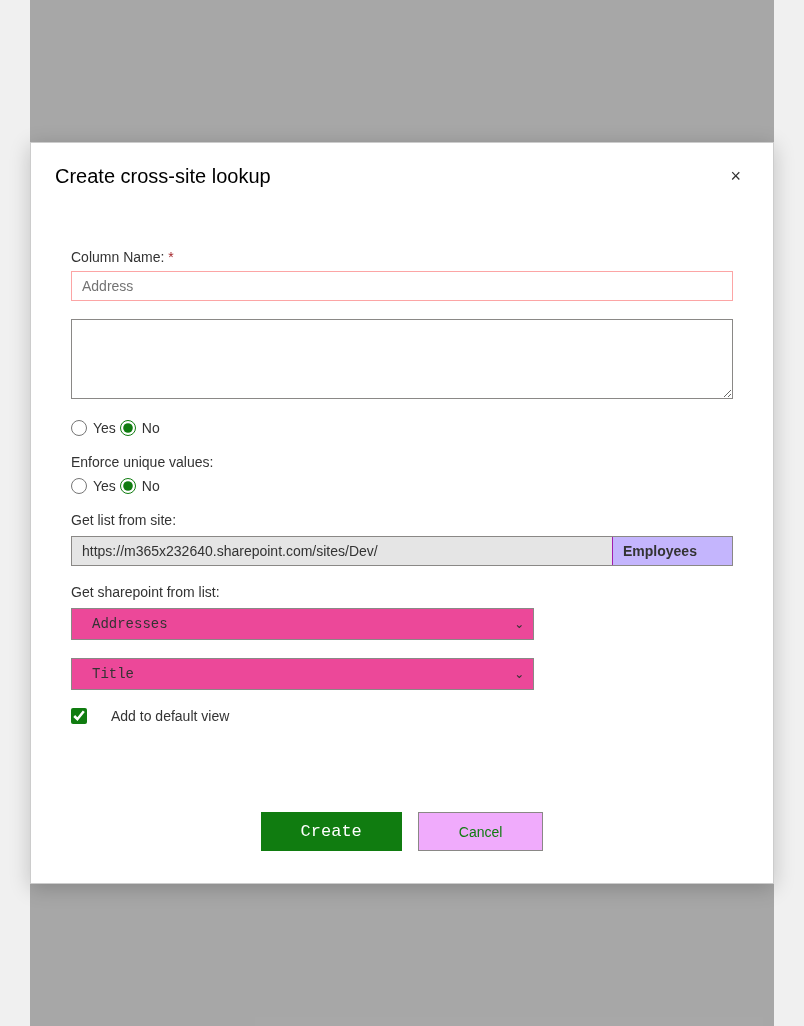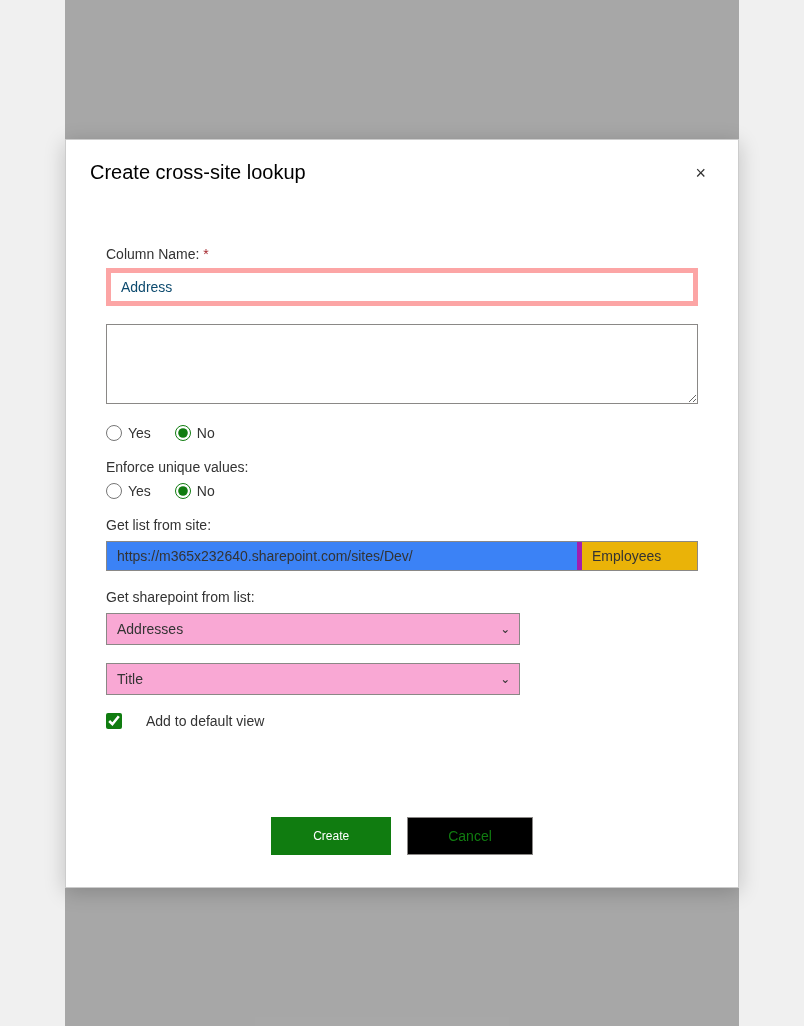--- a/index.html
+++ b/index.html
@@ -13,21 +13,21 @@
       display: flex;
       justify-content: center;
       align-items: center;
       min-height: 100vh;
       font-family: 'Segoe UI', Tahoma, Geneva, Verdana, sans-serif;
       font-size: 14px;
       color: #333;
     }
 
     .dialog-overlay {
-      width: 674px;
+      width: 744px;
       min-height: 1026px;
       display: flex;
       justify-content: flex-start;
       align-items: center;
       background: rgba(0,0,0,0.3);
     }
 
     .dialog {
       background: #fff;
       width: 780px;
@@ -76,43 +76,43 @@
       color: #333;
       margin-top: 36px;
     }
 
     .required-star {
       color: #a4262c;
     }
 
     .form-input {
       width: 100%;
-      border: 5px solid #fca5a5;
+      border: 1px solid #fca5a5;
       padding: 6px 10px;
       font-size: 14px;
-      color: #0c4a6e;
+      color: #737373;
       outline: none;
       font-family: inherit;
     }
 
     .form-textarea {
       width: 100%;
       height: 80px;
       border: 1px solid #8a8886;
       padding: 6px 10px;
       font-size: 14px;
       color: #333;
       outline: none;
       font-family: inherit;
       resize: vertical;
     }
 
     .radio-group {
       display: flex;
-      gap: 24px;
+      gap: 4px;
       align-items: center;
     }
 
     .radio-label {
       display: flex;
       align-items: center;
       gap: 6px;
       cursor: pointer;
       font-size: 14px;
     }
@@ -131,48 +131,49 @@
     }
 
     .site-url-input {
       flex: 1;
       border: none;
       padding: 6px 10px;
       font-size: 14px;
       color: #333;
       outline: none;
       font-family: inherit;
-      background: #3b82f6;
+      background: #e5e5e5;
     }
 
     .site-url-value {
       padding: 6px 10px;
       font-size: 14px;
       color: #333;
-      border-left: 5px solid #a21caf;
-      background: #eab308;
+      border-left: 1px solid #a21caf;
+      background: #c4b5fd;
       display: flex;
       align-items: center;
       min-width: 120px;
+      font-weight: bold;
     }
 
     .select-wrapper {
       position: relative;
       width: 70%;
     }
 
     .form-select {
       width: 100%;
       border: 1px solid #8a8886;
-      padding: 7px 36px 7px 10px;
+      padding: 7px 36px 7px 20px;
       font-size: 14px;
       color: #333;
       outline: none;
-      font-family: Liberation Sans, sans-serif;
-      background: #f9a8d4;
+      font-family: Liberation Mono, monospace;
+      background: #ec4899;
       appearance: none;
       -webkit-appearance: none;
       cursor: pointer;
     }
 
     .select-arrow {
       position: absolute;
       right: 10px;
       top: 50%;
       transform: translateY(-50%);
@@ -208,28 +209,28 @@
       gap: 16px;
       padding: 24px 40px 32px 40px;
       margin-top: 40px;
     }
 
     .btn-create {
       background: #107c10;
       color: #fff;
       border: none;
       padding: 10px 40px;
-      font-size: 12px;
-      cursor: pointer;
-      font-family: Liberation Sans, sans-serif;
+      font-size: 17px;
+      cursor: pointer;
+      font-family: Liberation Mono, monospace;
       min-width: 120px;
     }
 
     .btn-cancel {
-      background: #000000;
+      background: #f0abfc;
       color: #107c10;
       border: 1px solid #8a8886;
       padding: 10px 40px;
       font-size: 14px;
       cursor: pointer;
       font-family: inherit;
       min-width: 120px;
     }
 
     .section-label {

